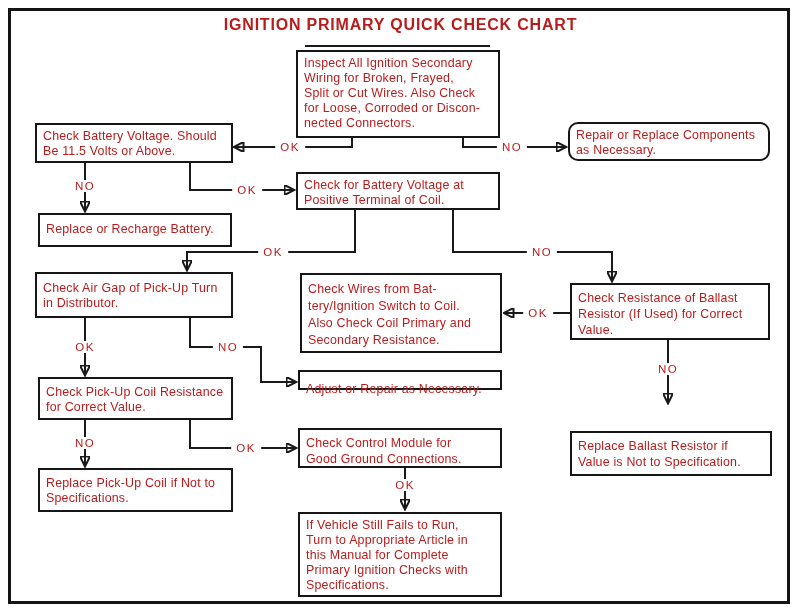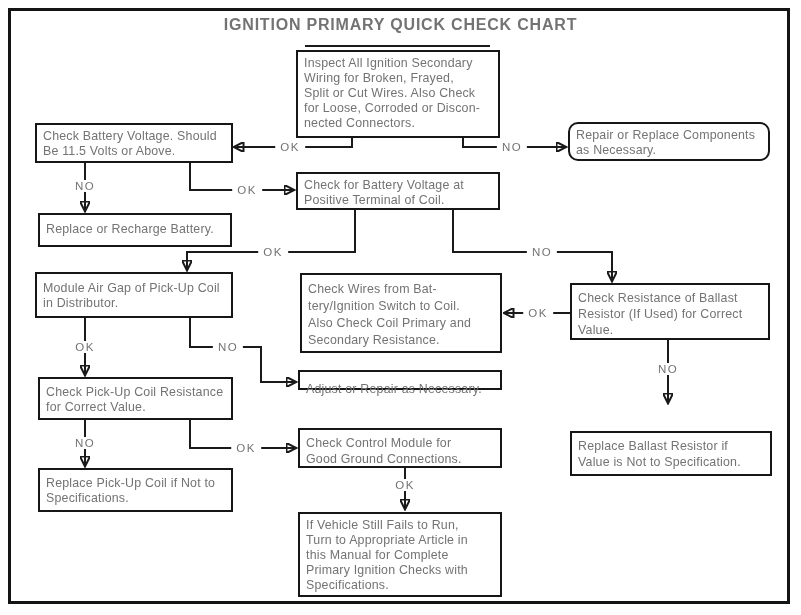--- a/index.html
+++ b/index.html
@@ -1,18 +1,18 @@
 <!DOCTYPE html>
 <html><head>
 <meta charset="utf-8">
 <style>
   html,body{margin:0;padding:0;background:#fff;}
   .stage{
     position:relative;width:801px;height:615px;background:#fff;overflow:hidden;
-    font-family:"Liberation Sans","DejaVu Sans",sans-serif;color:#737373;
+    font-family:"Liberation Sans","DejaVu Sans",sans-serif;color:#b91c1c;
   }
   .frame{
     position:absolute;left:8px;top:8px;width:782px;height:596px;
     border:3px solid #141414;box-sizing:border-box;
   }
   .chart-title{
     position:absolute;left:0;top:16px;width:100%;text-align:center;
     font-size:16px;font-weight:bold;letter-spacing:0.8px;
   }
   svg.connectors{position:absolute;left:0;top:0;width:801px;height:615px;}
@@ -70,21 +70,21 @@
 Be 11.5 Volts or Above.</div>
 
   <div class="node" style="left:568px;top:122px;width:202px;height:39px;border-radius:10px;">Repair or Replace Components
 as Necessary.</div>
 
   <div class="node" style="left:296px;top:172px;width:204px;height:38px;">Check for Battery Voltage at
 Positive Terminal of Coil.</div>
 
   <div class="node" style="left:38px;top:213px;width:194px;height:34px;padding-top:7px;">Replace or Recharge Battery.</div>
 
-  <div class="node" style="left:35px;top:272px;width:198px;height:46px;padding-top:7px;">Module Air Gap of Pick-Up Coil
+  <div class="node" style="left:35px;top:272px;width:198px;height:46px;padding-top:7px;">Check Air Gap of Pick-Up Turn
 in Distributor.</div>
 
   <div class="node mid" style="left:570px;top:283px;width:200px;height:57px;">Check Resistance of Ballast
 Resistor (If Used) for Correct
 Value.</div>
 
   <div class="node airy" style="left:300px;top:273px;width:202px;height:80px;">Check Wires from Bat-
 tery/Ignition Switch to Coil.
 Also Check Coil Primary and
 Secondary Resistance.</div>

